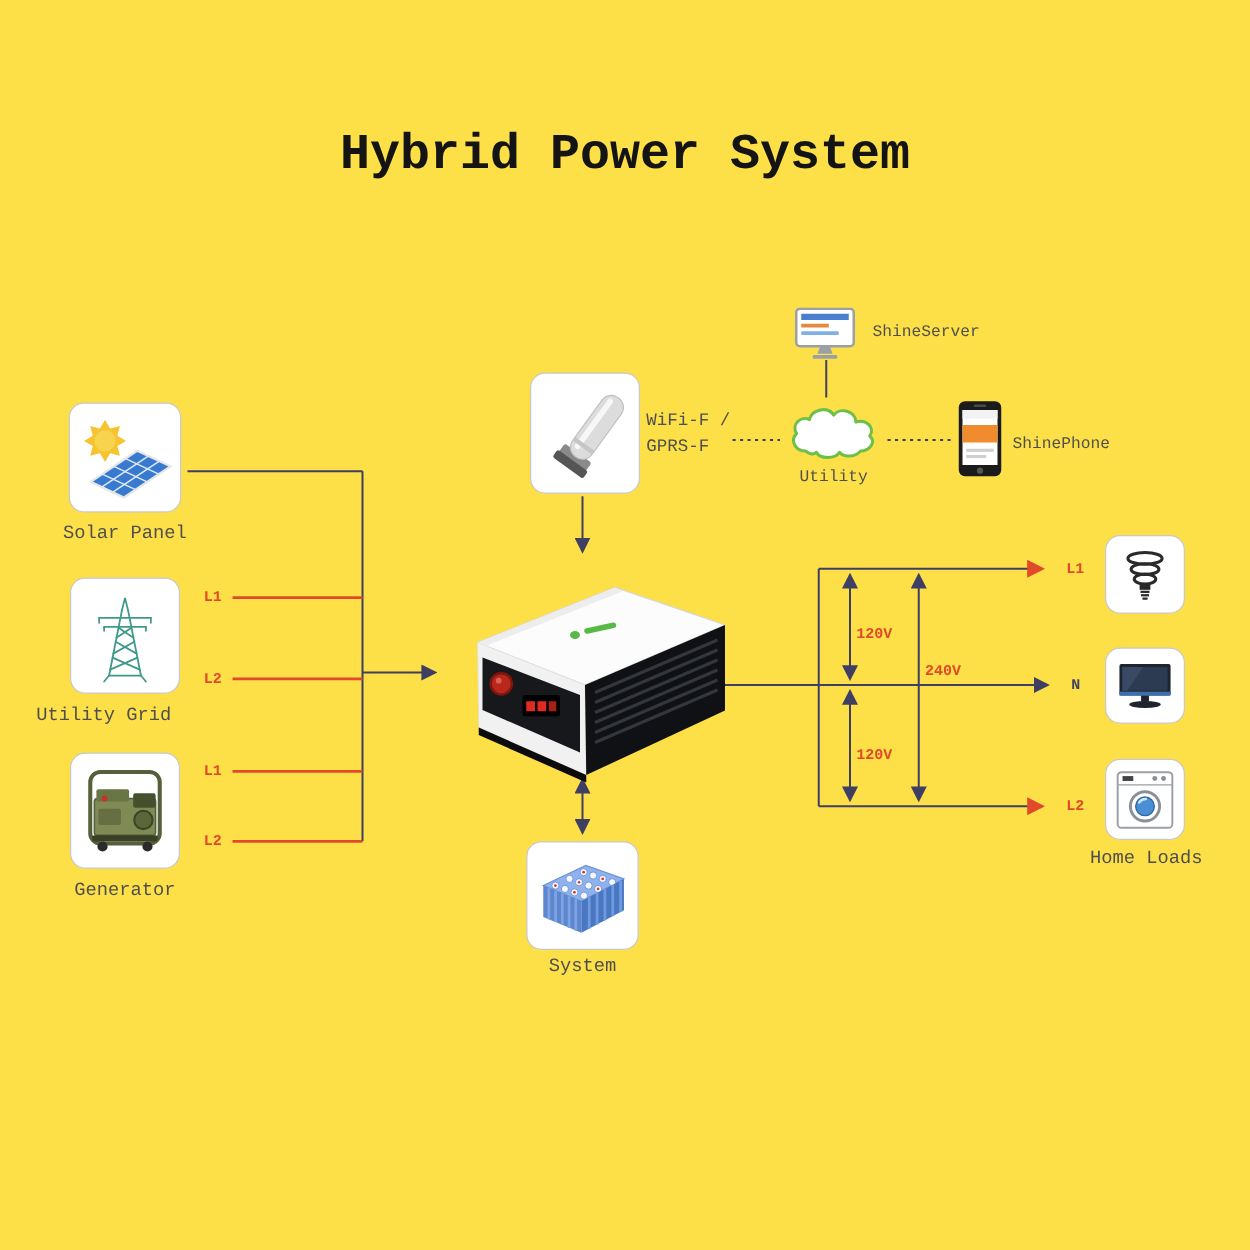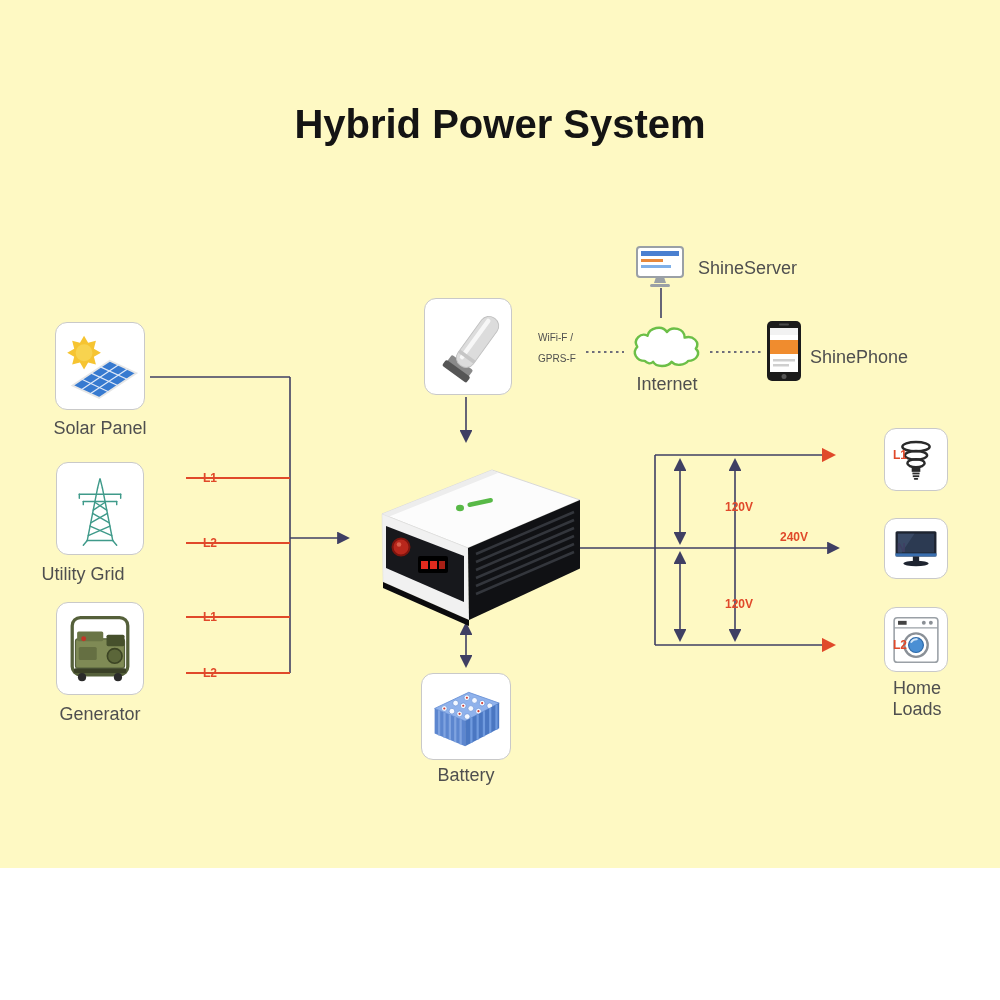--- a/index.html
+++ b/index.html
@@ -1,29 +1,29 @@
 <!DOCTYPE html>
 <html><head>
 <meta charset="utf-8">
 <style>
   * { margin:0; padding:0; box-sizing:border-box; }
   html,body { background:#ffffff; }
   body { width:1000px; height:1000px; font-family:"Liberation Sans", sans-serif; }
-  .canvas { position:relative; width:1000px; height:868px; background:#fef9c3; overflow:hidden; }
+  .canvas { position:relative; width:1000px; height:1000px; background:#fde047; overflow:hidden;font-family:Liberation Mono, monospace; }
 
   .title { position:absolute; top:102px; left:0; width:100%; text-align:center;
            font-size:40px; font-weight:800; color:#141414; letter-spacing:0px; }
 
   .node { position:absolute; background:#fff; border:1.5px solid #c9c9c9; border-radius:12px;
           display:flex; align-items:center; justify-content:center; }
 
-  .lbl  { position:absolute; color:#4f4f4f; font-size:18px; text-align:center; }
-  .small-lbl { position:absolute; color:#4f4f4f; font-size:18px; }
-
-  .wire-lbl { position:absolute; font-size:12px; font-weight:700; color:#e0492a;margin-left:40px; }
+  .lbl  { position:absolute; color:#4f4f4f; font-size:15px; text-align:center; }
+  .small-lbl { position:absolute; color:#4f4f4f; font-size:13px; }
+
+  .wire-lbl { position:absolute; font-size:12px; font-weight:700; color:#e0492a; }
   .wire-lbl.navy { color:#3f3f63; }
 
   .connectors { position:absolute; left:0; top:0; width:1000px; height:1000px; }
 
   
   .n-solar  { left:55px;  top:322px; width:90px; height:88px; }
   .n-grid   { left:56px;  top:462px; width:88px; height:93px; }
   .n-gen    { left:56px;  top:602px; width:88px; height:93px; }
   .n-wifi   { left:424px; top:298px; width:88px; height:97px; }
   .n-batt   { left:421px; top:673px; width:90px; height:87px; }
@@ -34,21 +34,21 @@
   
   .l-solar { left:25px; top:418px; width:150px; }
   .l-grid  { left:8px; top:564px; width:150px; }
   .l-gen   { left:25px; top:704px; width:150px; }
   .l-batt  { left:416px; top:765px; width:100px; }
   .l-home  { left:870px; top:644px; width:94px;margin-top:34px; }
   .l-server   { left:698px; top:258px; }
   .l-internet { left:630px; top:374px; width:74px; text-align:center; }
   .l-phone    { left:810px; top:347px;text-align:right; }
 
-  .wifi-text { position:absolute; left:538px; top:327px; color:#4f4f4f; font-size:10px; line-height:21px; }
+  .wifi-text { position:absolute; left:517px; top:327px; color:#4f4f4f; font-size:14px; line-height:21px; }
 
   .l-grid-l1 { left:163px; top:471px; }
   .l-grid-l2 { left:163px; top:536px; }
   .l-gen-l1  { left:163px; top:610px; }
   .l-gen-l2  { left:163px; top:666px; }
   .l-out-l1  { left:853px; top:448px; }
   .l-out-n   { left:857px; top:541px; }
   .l-out-l2  { left:853px; top:638px; }
   .l-v120a   { left:685px; top:500px; }
   .l-v120b   { left:685px; top:597px; }
@@ -250,36 +250,36 @@
       <polygon points="44,48 82,28 82,56 44,76" fill="#4a77c2"></polygon>
       <g stroke="#6f9ade" stroke-width="2.5">
         <line x1="51" y1="44.3" x2="51" y2="72.3"></line>
           <line x1="58" y1="40.6" x2="58" y2="68.6"></line>
         <line x1="65" y1="37" x2="65" y2="65"></line>
           <line x1="72" y1="33.3" x2="72" y2="61.3"></line>
         <line x1="79" y1="29.6" x2="79" y2="57.6"></line>
       </g>
     </svg>
   </div>
-  <div class="lbl l-batt">Battery</div>
+  <div class="lbl l-batt">System</div>
 
   <svg class="server-icon" viewBox="0 0 50 42">
     <rect x="1" y="1" width="46" height="30" rx="3" fill="#ffffff" stroke="#9aa0a6" stroke-width="2"></rect>
     <rect x="5" y="5" width="38" height="5" fill="#4a7fd0"></rect>
     <rect x="5" y="13" width="22" height="3" fill="#e8883a"></rect>
     <rect x="5" y="19" width="30" height="3" fill="#7fb0e8"></rect>
     <polygon points="20,31 28,31 30,37 18,37" fill="#9aa0a6"></polygon>
     <rect x="14" y="38" width="20" height="3" rx="1.5" fill="#9aa0a6"></rect>
   </svg>
   <div class="small-lbl l-server">ShineServer</div>
 
   <svg class="cloud-icon" viewBox="0 0 80 56">
     <path d="M16,44 C7,44 2,35 8,29 C3,21 12,13 19,17 C21,8 35,5 40,13 C45,6 59,9 59,19 C68,16 76,24 71,31 C77,36 71,44 63,44 C59,49 49,50 45,45 C41,51 28,51 25,45 C22,48 18,46 16,44 Z" fill="#ffffff" stroke="#6cbf47" stroke-width="2.6" stroke-linejoin="round"></path>
   </svg>
-  <div class="small-lbl l-internet">Internet</div>
+  <div class="small-lbl l-internet">Utility</div>
 
   <svg class="phone-icon" viewBox="0 0 36 62">
     <rect x="1" y="1" width="34" height="60" rx="5" fill="#1b1b1b"></rect>
     <rect x="4" y="8" width="28" height="44" fill="#ffffff"></rect>
     <rect x="4" y="8" width="28" height="7" fill="#f2f2f2"></rect>
     <rect x="4" y="20" width="28" height="14" fill="#f08c2e"></rect>
     <rect x="7" y="39" width="22" height="2.5" fill="#cfcfcf"></rect>
     <rect x="7" y="44" width="16" height="2.5" fill="#cfcfcf"></rect>
     <rect x="13" y="3.5" width="10" height="2" rx="1" fill="#4a4a4a"></rect>
     <circle cx="18" cy="56.5" r="2.5" fill="#555555"></circle>

